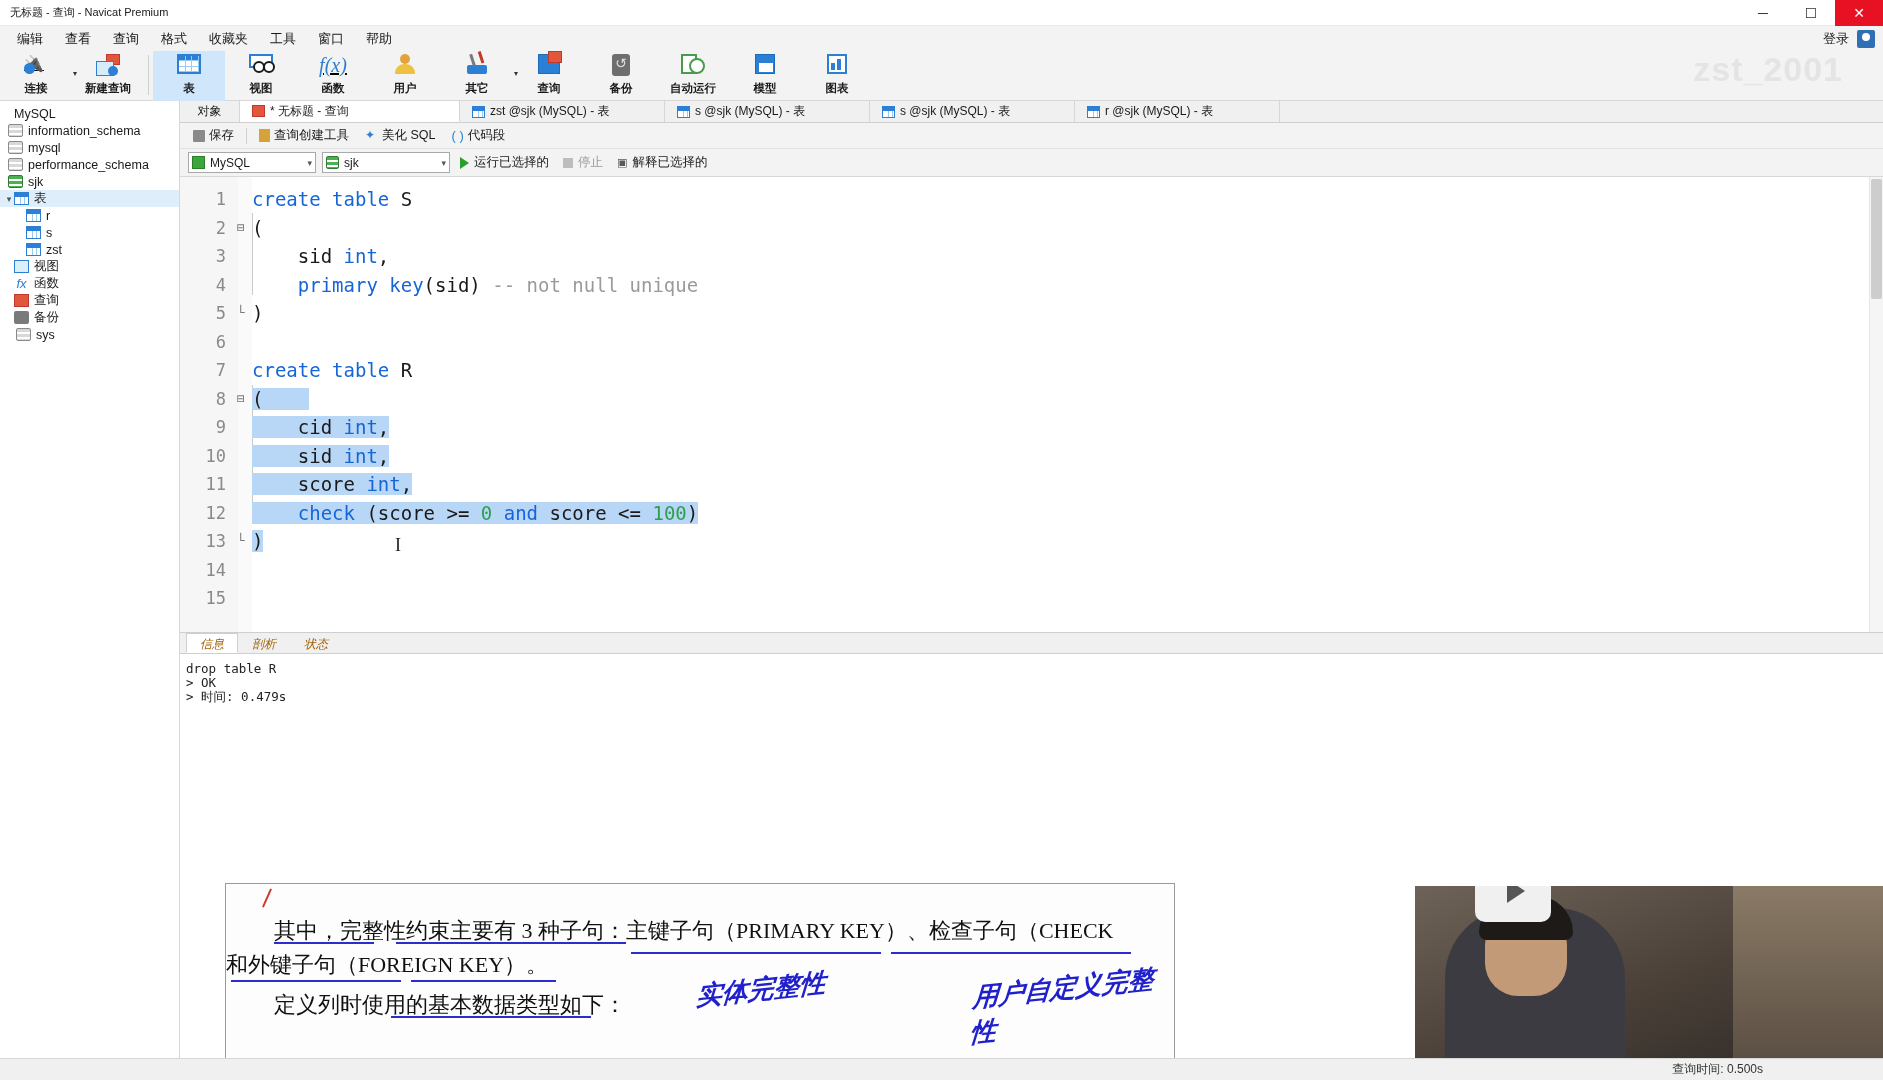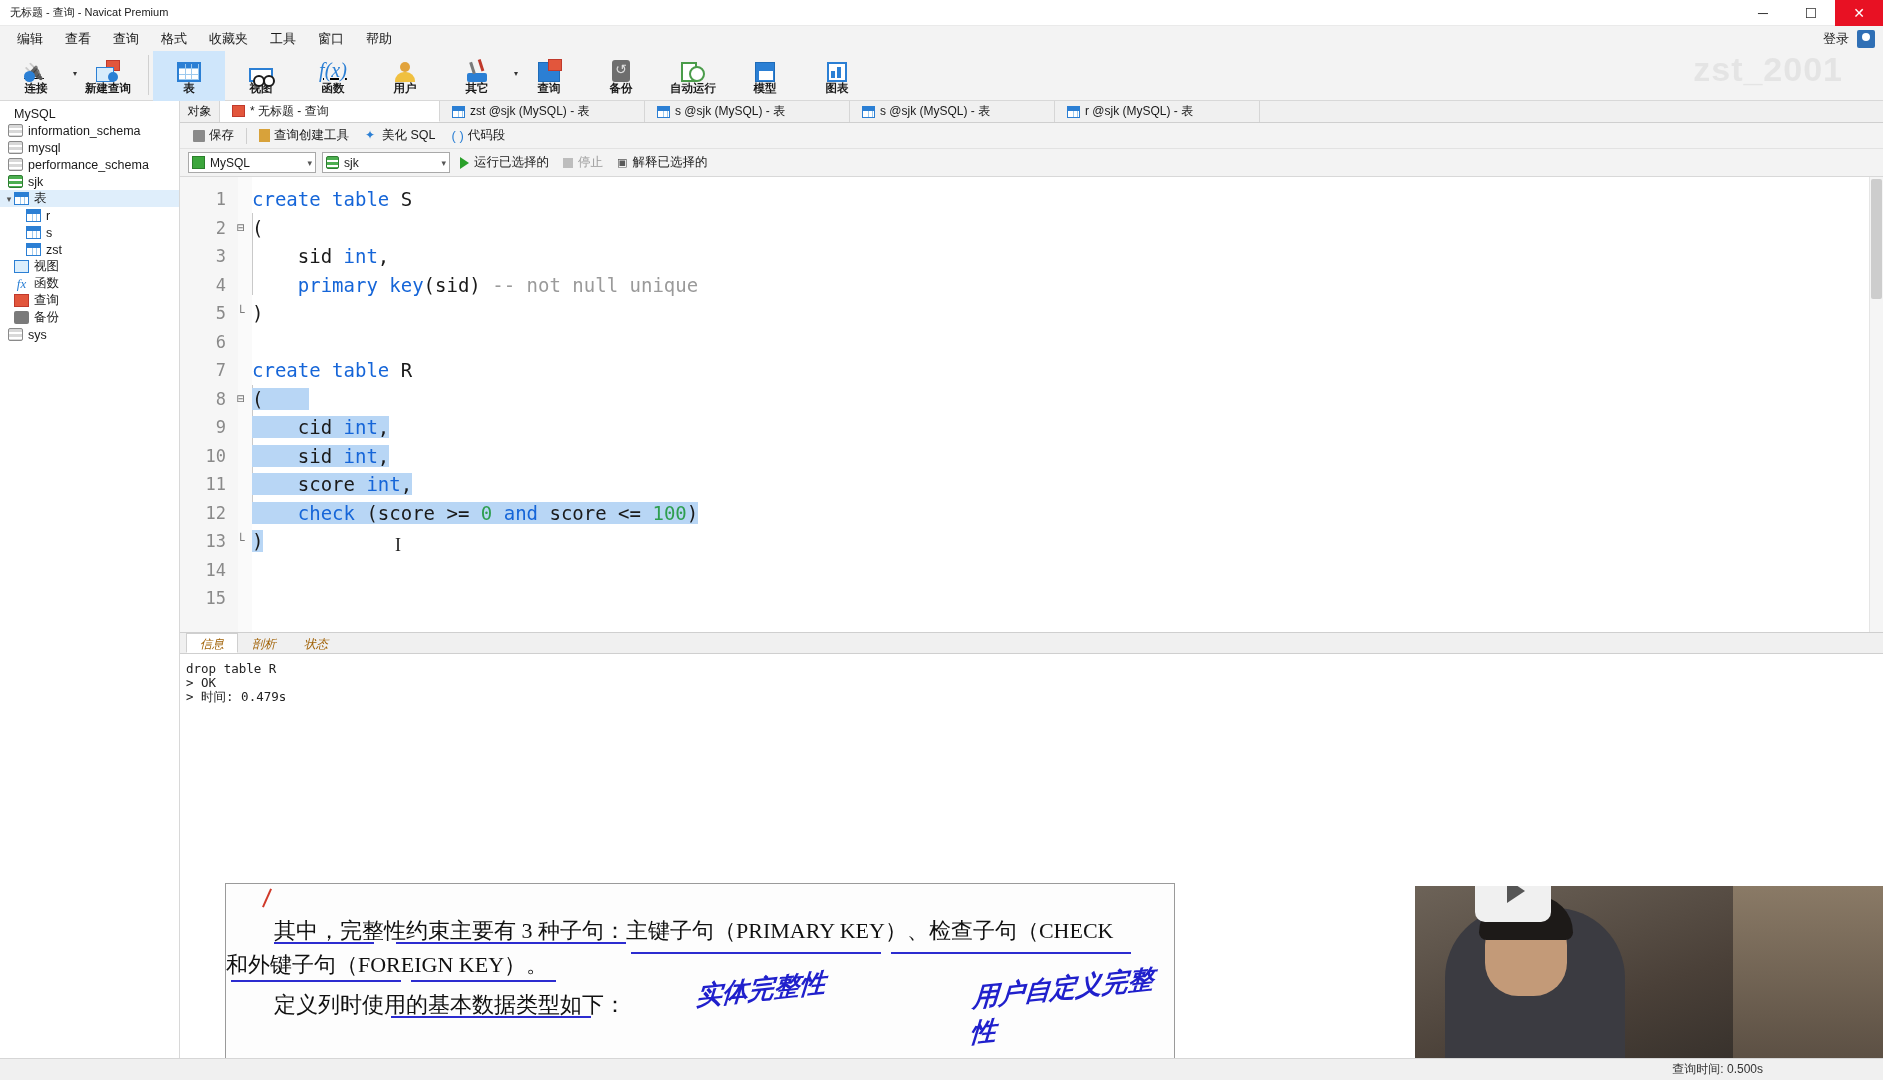--- a/index.html
+++ b/index.html
@@ -41,21 +41,21 @@
     position: absolute; top: 51px; left: 0; width: 1883px; height: 50px;
     background: #f3f3f3; border-bottom: 1px solid #d8d8d8;
     display: flex; align-items: flex-start;
   }
   .rb {
     width: 72px; height: 50px; display: flex; flex-direction: column;
     align-items: center; justify-content: flex-start; padding-top: 3px;
     position: relative;
   }
   .rb.active { background: #cfe6fb; }
-  .rb .glyph { height: 28px; display: flex; align-items: flex-end; justify-content: center; text-decoration: underline; }
+  .rb .glyph { height: 28px; display: flex; align-items: flex-start; justify-content: center; text-decoration: underline; }
   .rb .lbl { font-size: 11.5px; color: #1a1a1a; line-height: 13px; white-space: nowrap; font-weight: bold; }
   .rb .caret { position: absolute; right: -5px; top: 18px; font-size: 8px; color: #333; }
   .rb-sep { width: 1px; height: 40px; background: #d0d0d0; margin: 4px 4px 0 4px; }
 
   .bigtext { position: absolute; right: 40px; top: 50px; font-size: 34px;
              color: #e4e4e4; font-weight: bold; letter-spacing: 1px; }
 
   
   .ic-grid { width: 24px; height: 20px; border: 2px solid #2b7fd4; background: #fff;
              display: grid; grid-template-columns: repeat(3,1fr); grid-template-rows: repeat(3,1fr); }
@@ -111,34 +111,34 @@
   .tree-ic { width: 15px; height: 13px; margin-right: 5px; flex: none; }
   .db-ic { background: linear-gradient(#d8d8d8 0 3px, #fff 3px 5px, #d8d8d8 5px 8px, #fff 8px 10px, #d8d8d8 10px 13px);
            border: 1px solid #8a8a8a; border-radius: 2px; }
   .db-ic.green { background: linear-gradient(#4caf50 0 3px, #fff 3px 5px, #4caf50 5px 8px, #fff 8px 10px, #4caf50 10px 13px);
            border-color: #2e7d32; }
   .tbl-ic { border: 1px solid #2b7fd4; background: #fff; position: relative; }
   .tbl-ic::before { content:""; position:absolute; left:0; right:0; top:0; height:4px; background:#2b7fd4;}
   .tbl-ic::after { content:""; position:absolute; left:5px; top:4px; width:1px; bottom:0; background:#9cc9ee;
            box-shadow: 4px 0 0 #9cc9ee; }
   .v-ic { border:1px solid #2b7fd4; background:#dbeefc; }
-  .fx-ic { font-family:Liberation Serif, serif; font-style: italic; font-size: 13px;
+  .fx-ic { font-family:Liberation Sans, sans-serif; font-style: italic; font-size: 13px;
            color:#2b7fd4; text-align:center; line-height:13px; }
   .q-ic { background:#e2563c; border:1px solid #c0392b; }
   .bk-ic { background:#7a7a7a; border-radius:2px; }
   .expander { width: 10px; font-size: 9px; color: #555; flex: none; text-align: center; }
 
   
   .main { position: absolute; top: 101px; left: 180px; width: 1703px; height: 979px; background:#fff; }
 
   .tabstrip { height: 22px; background: #f0f0f0; display: flex; align-items: stretch;
               border-bottom: 1px solid #cfcfcf; }
   .tab { display: flex; align-items: center; gap: 5px; font-size: 12px; color: #1a1a1a;
          padding: 0 12px; border-right: 1px solid #d6d6d6; white-space: nowrap; }
-  .tab.obj { width: 40px; justify-content: center; text-align: right; }
+  .tab.obj { width: 60px; justify-content: center; text-align: right; }
   .tab.active { background: #ffffff; border-bottom: 1px solid #ffffff; }
   .tab .tic { width: 13px; height: 12px; flex:none; }
 
   .qbar { height: 26px; background: #f3f3f3; display: flex; align-items: center;
           gap: 2px; padding-left: 6px; border-bottom: 1px solid #e2e2e2; }
   .qb { display: flex; align-items: center; gap: 4px; font-size: 12.5px; color: #1a1a1a; padding: 0 7px; }
   .qsep { width: 1px; height: 16px; background: #cfcfcf; margin: 0 3px; }
   .sv-ic { width:12px; height:12px; background:#8a8a8a; border-radius:1px; }
   .qc-ic { width:11px; height:13px; background:#d8a23a; }
   .bt-ic { width:13px; height:13px; color:#2b7fd4; font-size:12px; line-height:13px; }
@@ -404,21 +404,21 @@
       <span>函数</span>
     </div>
     <div class="tree-row" style="padding-left:14px">
       <span class="tree-ic q-ic"></span>
       <span>查询</span>
     </div>
     <div class="tree-row" style="padding-left:14px">
       <span class="tree-ic bk-ic"></span>
       <span>备份</span>
     </div>
-    <div class="tree-row" style="padding-left:8px">
+    <div class="tree-row" style="padding-left:16px">
       <span class="tree-ic db-ic"></span>
       <span>sys</span>
     </div>
   </div>
 
   <div class="main">
 
     <div class="tabstrip">
       <div class="tab obj">对象</div>
       <div class="tab active" style="width:220px">

